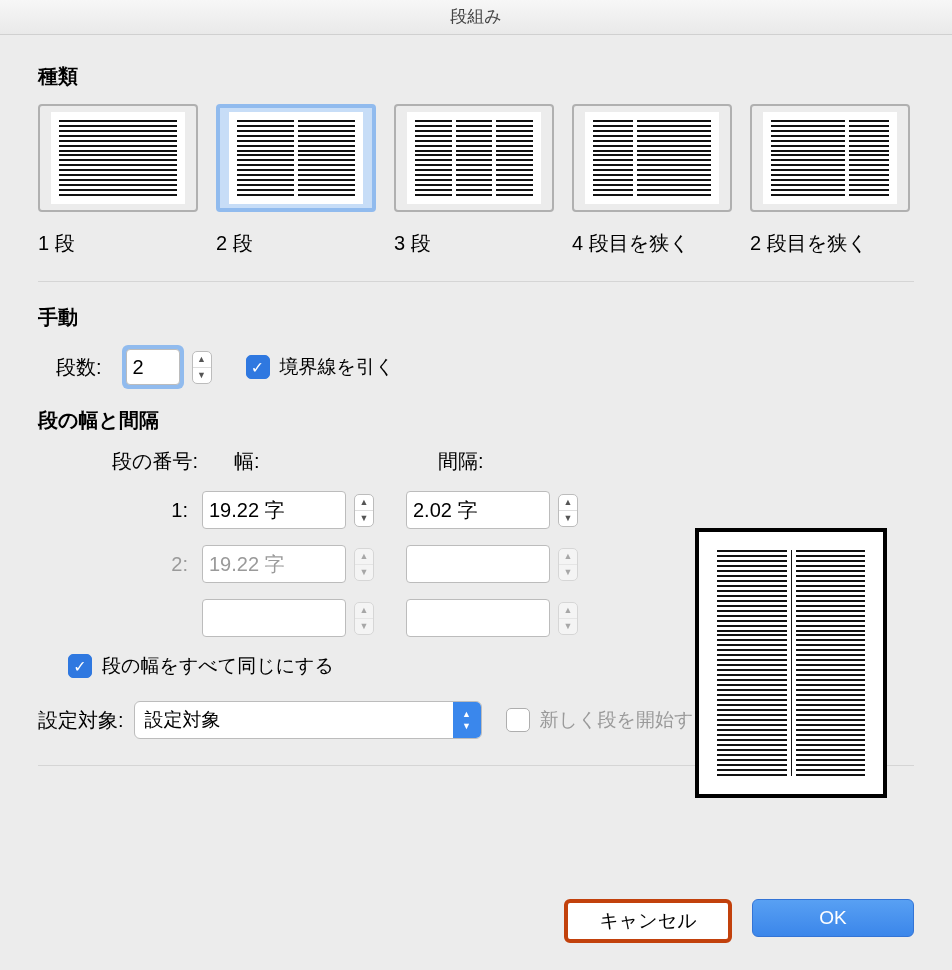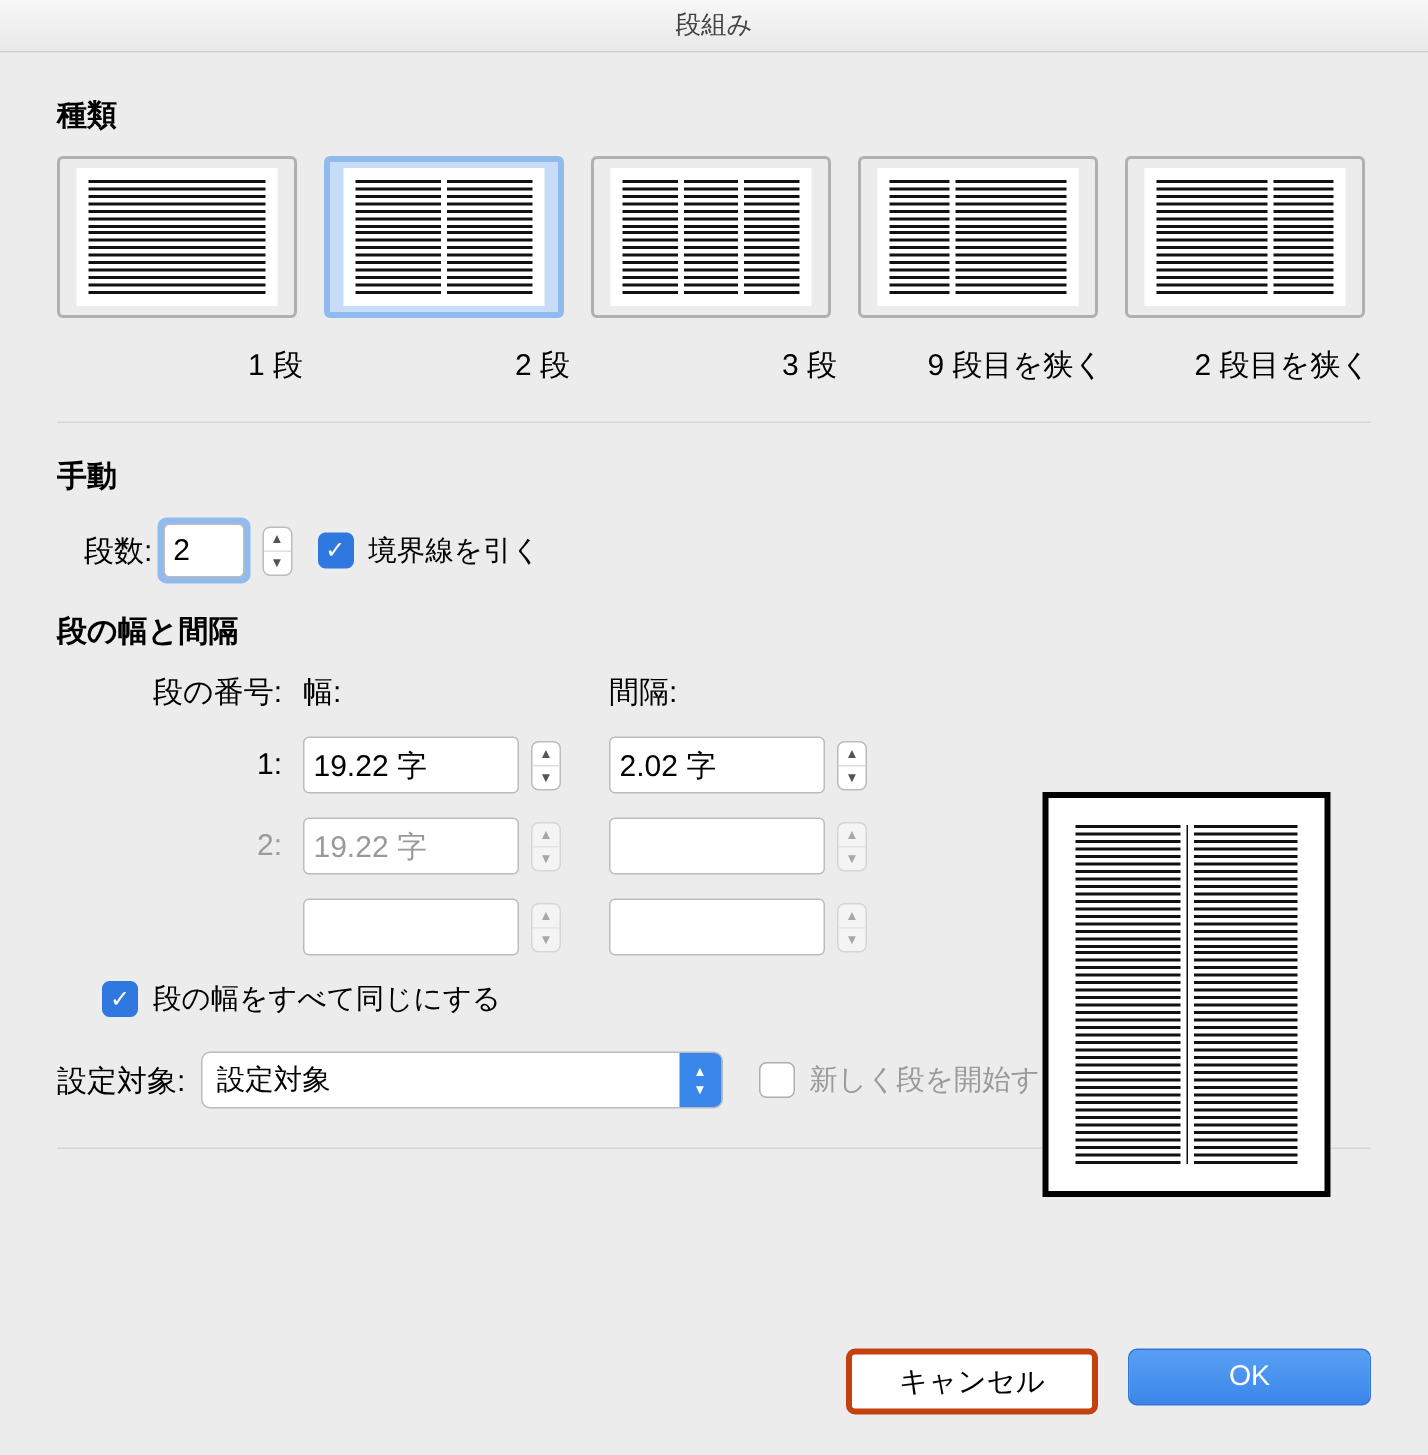--- a/index.html
+++ b/index.html
@@ -43,21 +43,21 @@
     margin-bottom: 14px;
   }
 
   
   .presets {
     display: flex;
     gap: 14px;
     margin-bottom: 4px;
   }
   .preset {
-    text-align: right;
+    text-align: left;
     width: 164px;
   }
   .preset .thumb-wrap {
     width: 160px;
     height: 108px;
     border: 2px solid #b0b0b0;
     border-radius: 4px;
     box-sizing: border-box;
     background: #ececec;
     display:flex;
@@ -454,21 +454,21 @@
                 <div class="ln"></div>
                 <div class="ln"></div>
                 <div class="ln"></div>
                 <div class="ln"></div>
                 <div class="ln"></div>
                 <div class="ln"></div>
                 <div class="ln"></div>
               </div>
             </div>
         </div>
-        <div class="caption">9 段目を狭く</div>
+        <div class="caption">4 段目を狭く</div>
       </div>
 
       <div class="preset">
         <div class="thumb-wrap">
           <div class="thumb">
               <div class="col" id="p5c1">
                 <div class="ln"></div>
                 <div class="ln"></div>
                 <div class="ln"></div>
                 <div class="ln"></div>
@@ -506,21 +506,21 @@
             </div>
         </div>
         <div class="caption">2 段目を狭く</div>
       </div>
     </div>
 
     <hr class="hr">
 
     <div class="heading">手動</div>
 
-    <div class="row" style="margin:10px 0 18px 18px; gap:3px;">
+    <div class="row" style="margin:10px 0 18px 18px; gap:20px;">
       <span class="label">段数:</span>
       <div class="spinner focused">
         <span class="numbox-wrap">
             <span class="numbox" style="width:40px;">2</span>
           </span>
         <span class="arrows">
           <span class="a">▲</span>
           <span class="a">▼</span>
         </span>
       </div>
@@ -529,21 +529,21 @@
             <span class="tick">✓</span>
           </span>
         <span class="cbtext">境界線を引く</span>
       </label>
     </div>
 
     <div class="heading">段の幅と間隔</div>
 
     <div class="ws-table">
       <div class="ws-headrow">
-        <div class="ws-col-idx hd" style="text-align:right;">段の番号:</div>
+        <div class="ws-col-idx hd" style="text-align:center;margin-left:32px;">段の番号:</div>
         <div class="ws-col-width hd">幅:</div>
         <div class="ws-col-gap hd">間隔:</div>
       </div>
 
       <div class="ws-row">
         <div class="ws-col-idx">1:</div>
         <div class="ws-col-width field">
           <span class="spinner">
             <span class="numbox">19.22 字</span>
             <span class="arrows">

